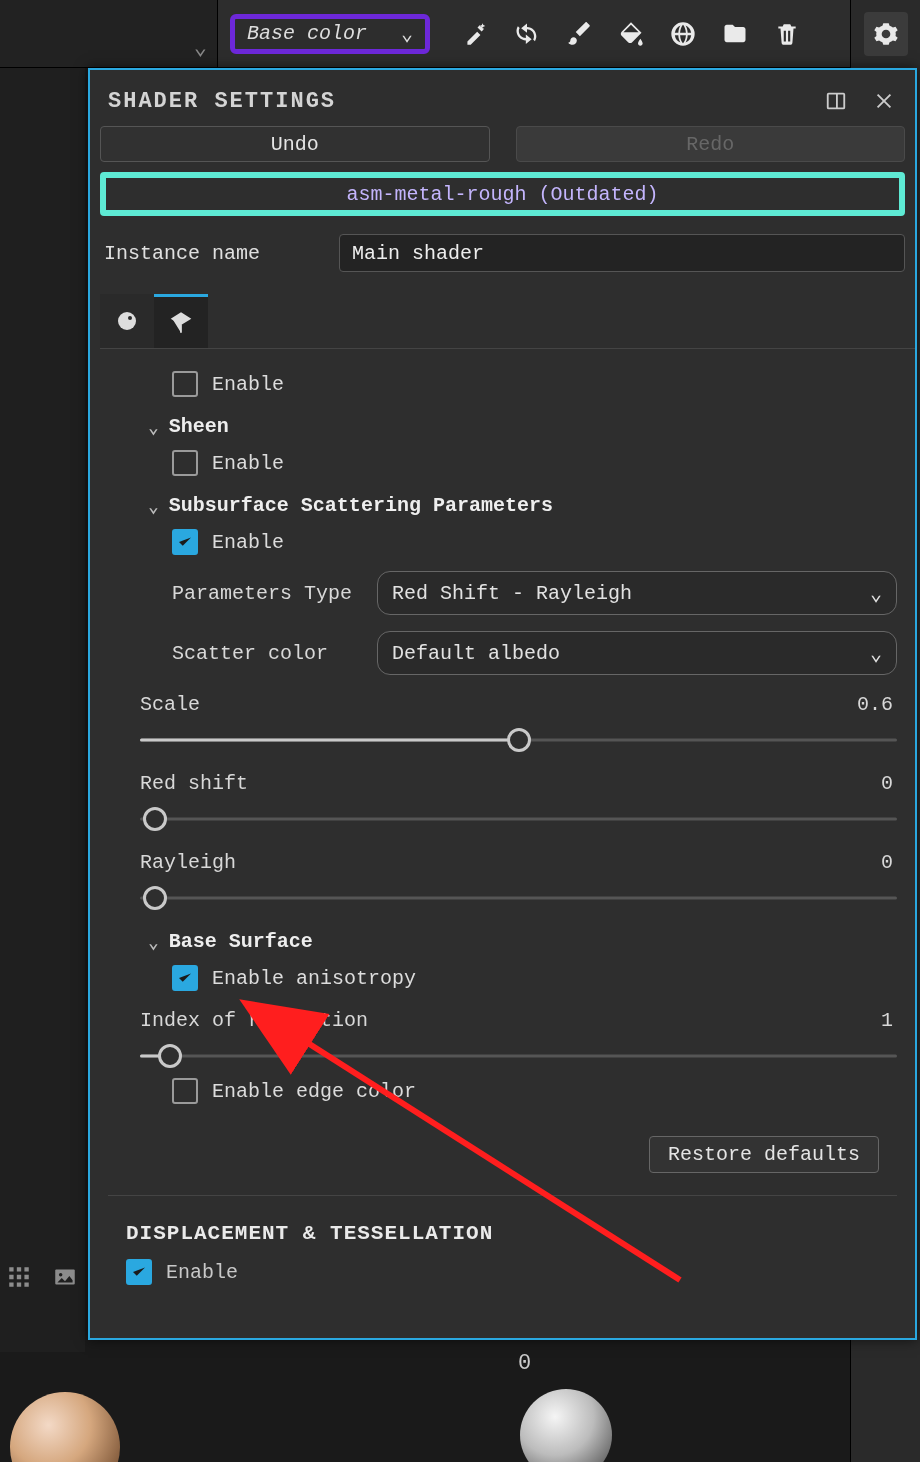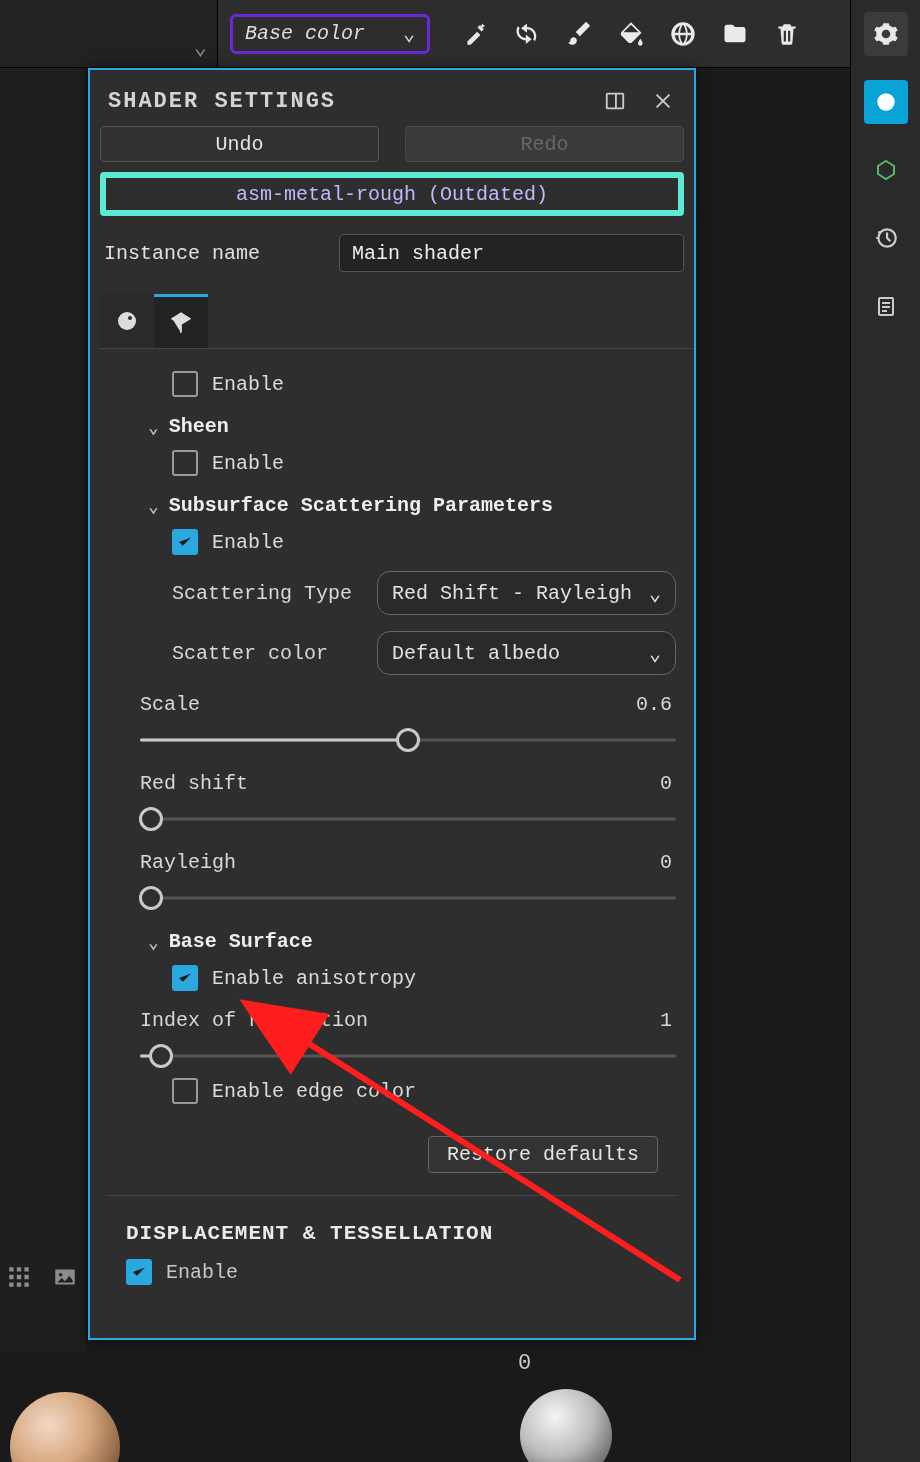--- a/index.html
+++ b/index.html
@@ -27,21 +27,21 @@
     width: 218px; height: 100%;
     border-right: 1px solid #000;
     background: #222;
     display:flex; align-items:flex-end; justify-content:flex-end;
     padding: 0 10px 6px 0;
   }
   .bg-top-left .down { color:#888; font-size:22px;}
   .channel-select {
     margin-left: 12px;
     width: 200px; height: 40px;
-    border: 3px solid #6d28d9;
+    border: 5px solid #6d28d9;
     border-radius: 6px;
     display:flex; align-items:center; justify-content:space-between;
     padding: 0 12px;
     color:#ddd;
     font-style: italic;
     background:#2d2d2d;
   }
   .toolbar-icons {
     display:flex; align-items:center; gap:22px;
     margin-left: 30px;
@@ -76,21 +76,21 @@
     position:absolute;
     bottom:170px; left:0; right:0;
     display:flex; justify-content:center; gap:18px;
   }
   .left-strip .bottom-icons .bi { width:28px;height:28px; opacity:.7;}
 
   
   .dialog {
     position:absolute;
     left:88px; top:68px;
-    width:608px;
+    width:829px;
     height:1272px;
     border: 2px solid #2aa8e0;
     background:#2e2e2e;
     box-shadow: 0 0 12px rgba(0,0,0,.6);
     display:flex; flex-direction:column;
   }
   .dialog-header{
     display:flex; align-items:center; justify-content:space-between;
     padding: 18px 18px 12px 18px;
   }
@@ -416,21 +416,21 @@
     <div class="chk-row">
       <div class="chk checked">
         <svg viewBox="0 0 24 24" width="18" height="18">
             <path d="M4 12l5 5L20 6"></path>
           </svg>
       </div>
       <span>Enable</span>
     </div>
 
     <div class="param-row">
-      <label>Scattering Type</label>
+      <label>Parameters Type</label>
       <div class="sel">
         <span>Red Shift - Rayleigh</span>
         <span>⌄</span>
       </div>
     </div>
     <div class="param-row">
       <label>Scatter color</label>
       <div class="sel">
         <span>Default albedo</span>
         <span>⌄</span>

